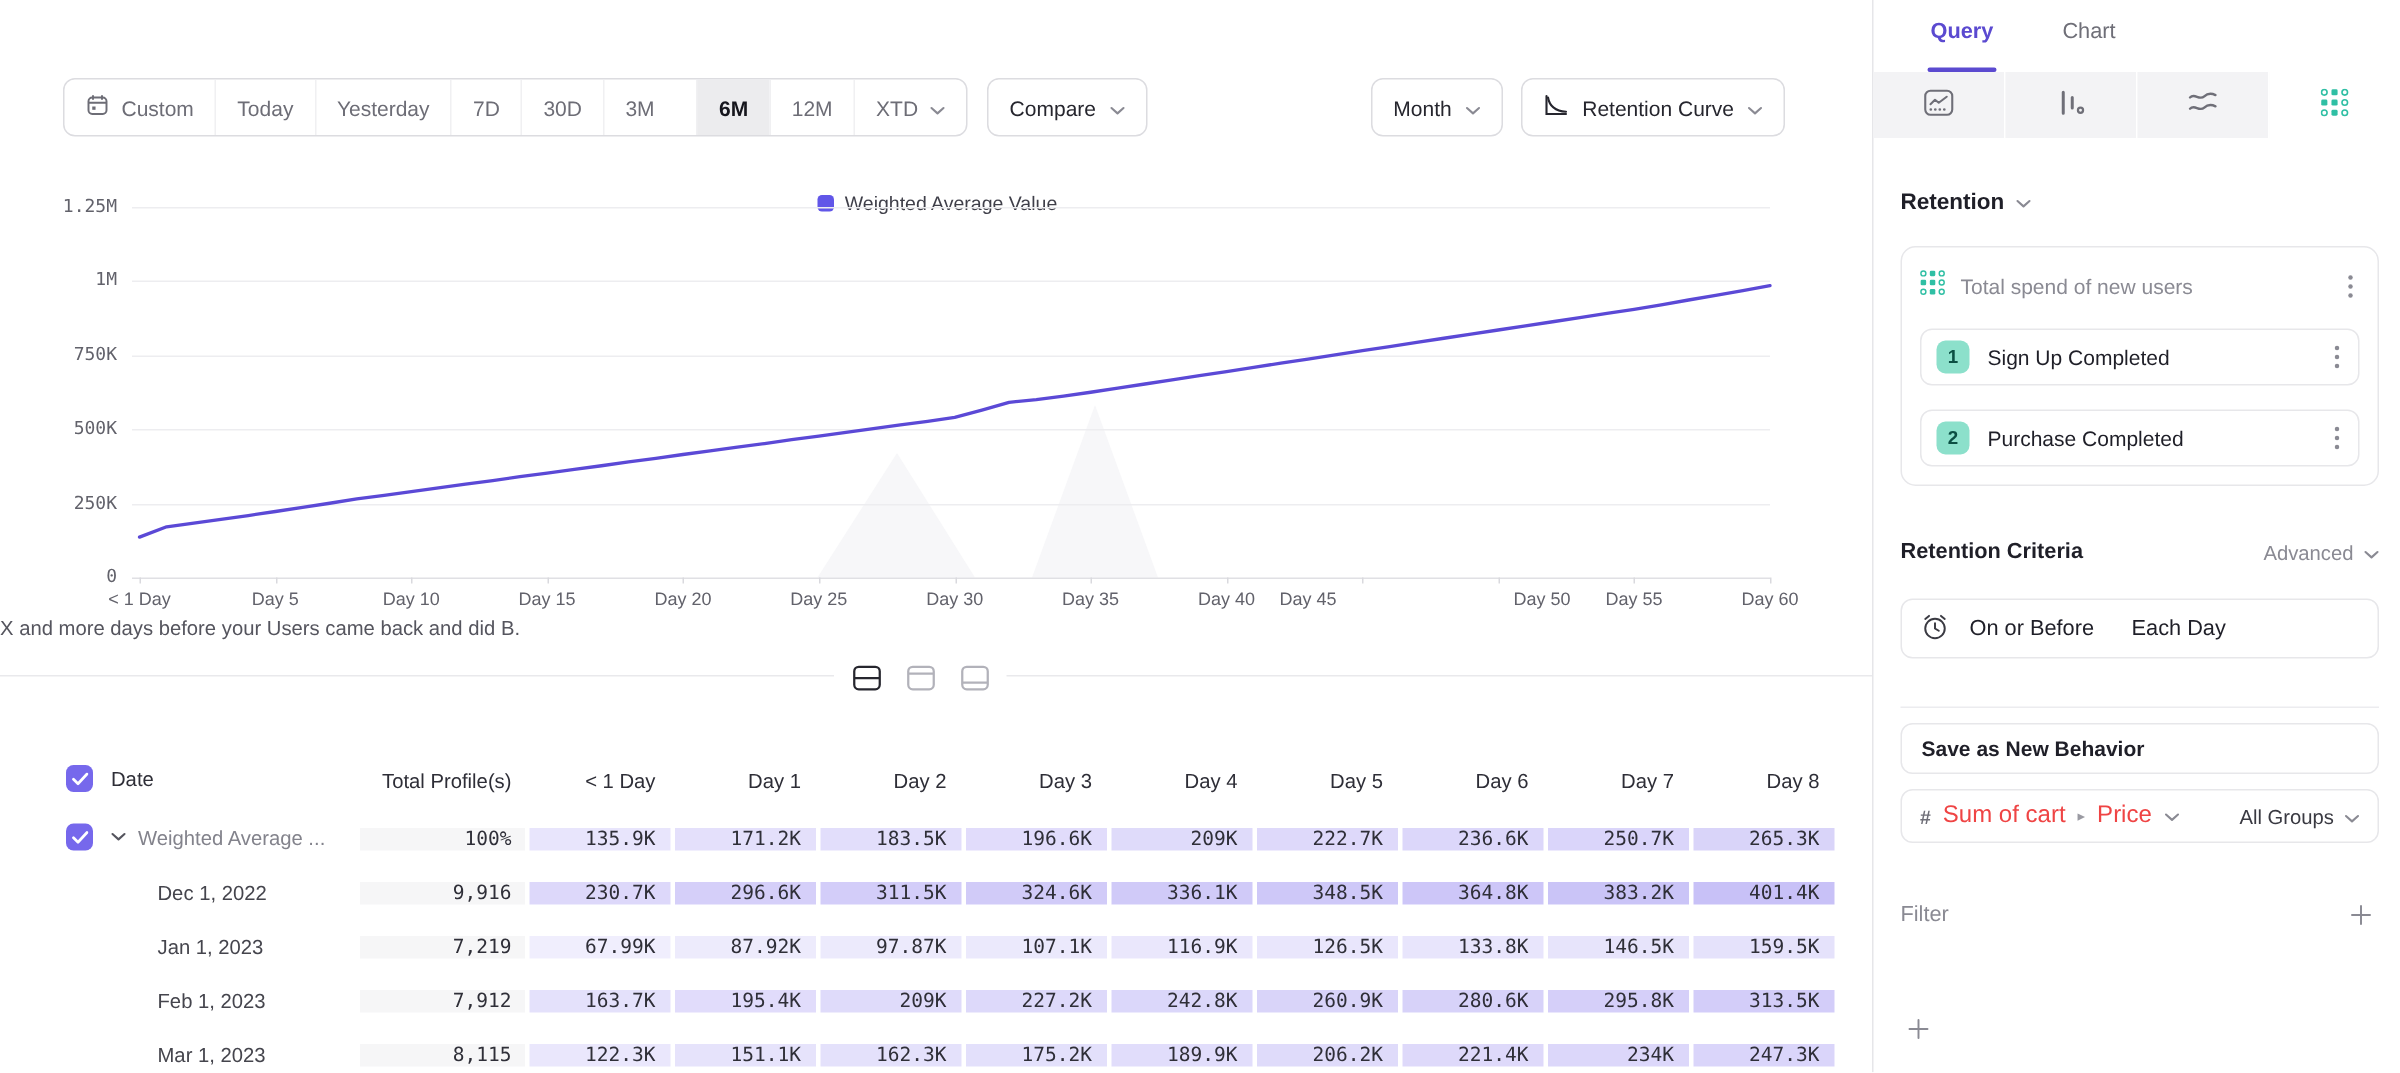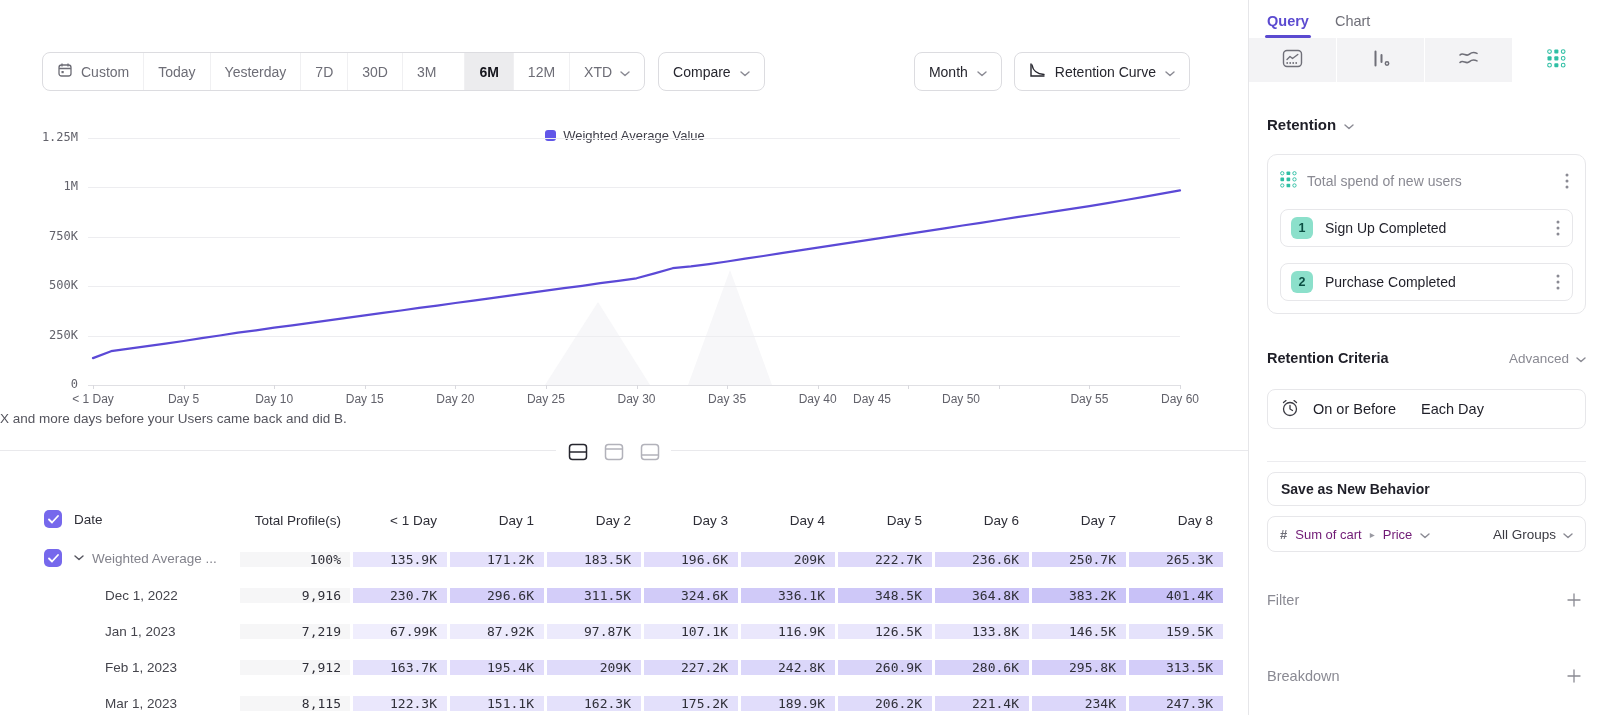--- a/index.html
+++ b/index.html
@@ -48,21 +48,21 @@
   .c-part { flex:1; }
   .checkbox { width:18px; height:18px; border-radius:5px; display:flex; align-items:center; justify-content:center; margin-left:4px; cursor:pointer; }
   .date-label { font-size:13.5px; color:#45454d; }
   .avg-label { font-size:13.5px; color:#83838c; }
   .sub-pad { padding-left:65px; }
   .row-chevron { margin:0 8px 0 12px; display:flex; cursor:pointer; }
 
   
   .panel { position:absolute; left:1248px; top:0; width:352px; height:715px; background:#fff; border-left:1px solid #e6e6e9; }
   .panel-tabs { display:flex; gap:26px; padding:13px 18px 0; }
-  .ptab { font-size:14.5px; color:#6f6f78; padding-bottom:9px; cursor:pointer; position:relative; }
+  .ptab { font-size:14.5px; color:#6f6f78; padding-bottom:19px; cursor:pointer; position:relative;margin-left:20px; }
   .ptab.active { color:#5b4ad0; font-weight:700; }
   .ptab.active::after { content:""; position:absolute; left:-2px; right:-2px; bottom:0; height:3px; border-radius:2px; background:#5b4ad0; }
   .icon-bar { display:flex; height:44px; }
   .icon-tile { flex:1; display:flex; align-items:center; justify-content:center; background:#f3f3f5; border:none; border-right:1px solid #fff; cursor:pointer; }
   .icon-tile:last-child { border-right:none; }
   .icon-tile.active { background:#fff; }
   .panel-body { padding:0 14px 0 18px; }
   .section-h { margin-top:34px; display:flex; align-items:center; gap:8px; font-size:15px; font-weight:700; color:#1f1f28; cursor:pointer; }
   .bcard { margin-top:21px; border:1px solid #e7e7ea; border-radius:10px; padding:12px 12px; }
   .bcard-head { display:flex; align-items:center; gap:10px; height:28px; }
@@ -75,21 +75,21 @@
   .criteria-row { margin-top:36px; display:flex; align-items:center; }
   .criteria-title { font-size:14.5px; font-weight:700; color:#1f1f28; flex:1; }
   .adv { display:flex; align-items:center; gap:7px; font-size:13.5px; color:#8a8a93; background:none; border:none; cursor:pointer; font-family:inherit; }
   .when-card { margin-top:23px; display:flex; align-items:center; gap:13px; height:40px; border:1px solid #e7e7ea; border-radius:8px; padding:0 12px; cursor:pointer; background:#fff; width:100%; font-family:inherit; }
   .when-main { font-size:14.5px; font-weight:500; color:#1f1f28; }
   .when-unit { font-size:14.5px; color:#1f1f28; margin-left:12px; }
   .panel-divider { margin-top:32px; height:1px; background:#ececef; }
   .save-btn { margin-top:10px; display:flex; align-items:center; height:34px; width:100%; border:1px solid #e7e7ea; border-radius:8px; background:#fff; padding:0 13px; font-size:14px; font-weight:600; color:#1f1f28; cursor:pointer; font-family:inherit; }
   .prop-row { margin-top:10px; display:flex; align-items:center; gap:8px; height:36px; border:1px solid #e7e7ea; border-radius:8px; padding:0 12px; background:#fff; }
   .prop-hash { font-size:13px; color:#6f6f78; font-weight:700; }
-  .prop-name { font-size:13px; color:#701a75; cursor:pointer; }
+  .prop-name { font-size:16px; color:#ef4444; cursor:pointer; }
   .prop-caret { font-size:10px; color:#9a9aa2; }
   .prop-group { margin-left:auto; display:flex; align-items:center; gap:7px; font-size:13.5px; color:#3a3a42; background:none; border:none; cursor:pointer; font-family:inherit; }
   .addable { display:flex; align-items:center; }
   .addable-label { flex:1; font-size:14.5px; color:#8a8a93; }
   .add-btn { background:none; border:none; cursor:pointer; display:flex; padding:4px; }
   .mt-filter { margin-top:36px; }
   .mt-breakdown { margin-top:52px; }
 </style>
 </head>
 <body>
@@ -194,21 +194,21 @@
       <div class="xlab" style="left:545.9166666666667px">Day 25</div>
       <div class="xtick" style="left:636.5px;top:255px"></div>
       <div class="xlab" style="left:636.5px">Day 30</div>
       <div class="xtick" style="left:727.0833333333334px;top:255px"></div>
       <div class="xlab" style="left:727.0833333333334px">Day 35</div>
       <div class="xtick" style="left:817.6666666666667px;top:255px"></div>
       <div class="xlab" style="left:817.6666666666667px">Day 40</div>
       <div class="xtick" style="left:908.25px;top:255px"></div>
       <div class="xlab" style="left:872px">Day 45</div>
       <div class="xtick" style="left:998.8333333333334px;top:255px"></div>
-      <div class="xlab" style="left:961px">Day 50</div>
+      <div class="xlab" style="left:1028px">Day 50</div>
       <div class="xtick" style="left:1089.4166666666667px;top:255px"></div>
       <div class="xlab" style="left:1089.4166666666667px">Day 55</div>
       <div class="xtick" style="left:1180px;top:255px"></div>
       <div class="xlab" style="left:1180px">Day 60</div>
       <svg class="plot" width="1250" height="300">
     <polyline points="93.0,228.1 111.1,221.2 129.2,218.7 147.3,216.2 165.5,213.7 183.6,211.0 201.7,208.2 219.8,205.5 237.9,202.6 256.1,200.3 274.2,197.7 292.3,195.3 310.4,192.8 328.5,190.4 346.6,187.8 364.8,185.4 382.9,182.9 401.0,180.5 419.1,177.9 437.2,175.6 455.3,173.0 473.4,170.6 491.6,168.1 509.7,165.7 527.8,163.1 545.9,160.7 564.0,158.2 582.2,155.8 600.3,153.2 618.4,150.9 636.5,148.3 654.6,143.4 672.7,138.2 690.9,136.4 709.0,134.1 727.1,131.5 745.2,128.7 763.3,126.0 781.4,123.2 799.6,120.4 817.7,117.7 835.8,114.9 853.9,112.1 872.0,109.4 890.1,106.6 908.3,103.8 926.4,101.1 944.5,98.3 962.6,95.5 980.7,92.8 998.8,90.0 1017.0,87.2 1035.1,84.5 1053.2,81.7 1071.3,78.9 1089.4,76.2 1107.5,73.2 1125.7,70.0 1143.8,66.9 1161.9,63.7 1180.0,60.4" fill="none" stroke="#5b49d6" stroke-width="2.2" stroke-linejoin="round" stroke-linecap="round"></polyline>
       </svg>
       <div class="caption">X and more days before your Users came back and did B.</div>
     </div>
 
@@ -478,21 +478,20 @@
       </div>
       <div class="addable mt-filter">
         <span class="addable-label">Filter</span>
         <button class="add-btn">
             <svg width="16" height="16" viewBox="0 0 16 16" fill="none" stroke="#8a8a93" stroke-width="1.3" stroke-linecap="round">
               <path d="M8 2v12M2 8h12"></path>
             </svg>
           </button>
       </div>
       <div class="addable mt-breakdown">
-        <span class="addable-label">Breakdown</span>
         <button class="add-btn">
             <svg width="16" height="16" viewBox="0 0 16 16" fill="none" stroke="#8a8a93" stroke-width="1.3" stroke-linecap="round">
               <path d="M8 2v12M2 8h12"></path>
             </svg>
           </button>
       </div>
     </div>
   </div>
 </div>
 

